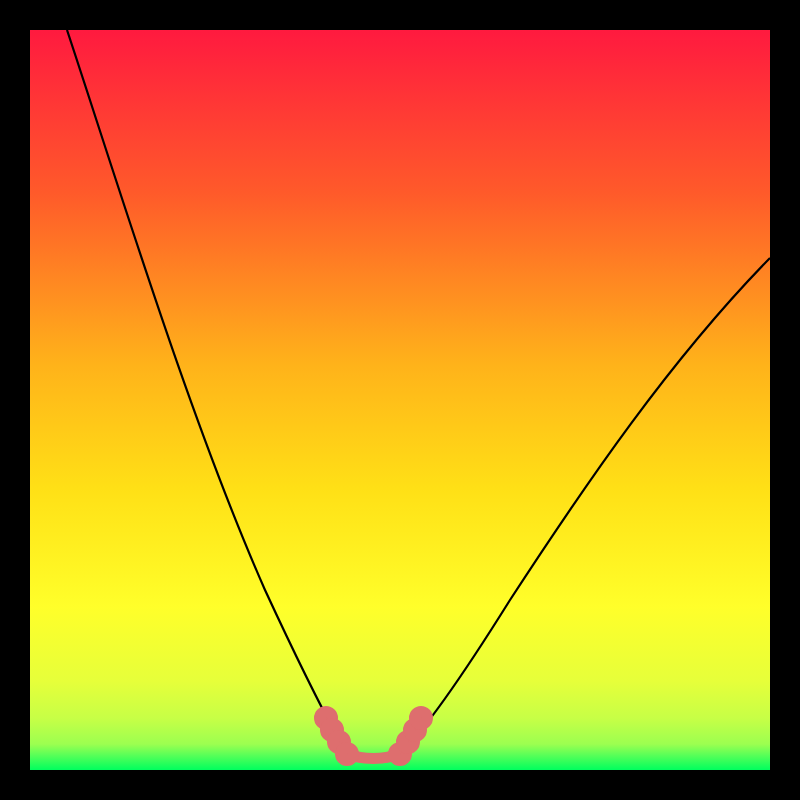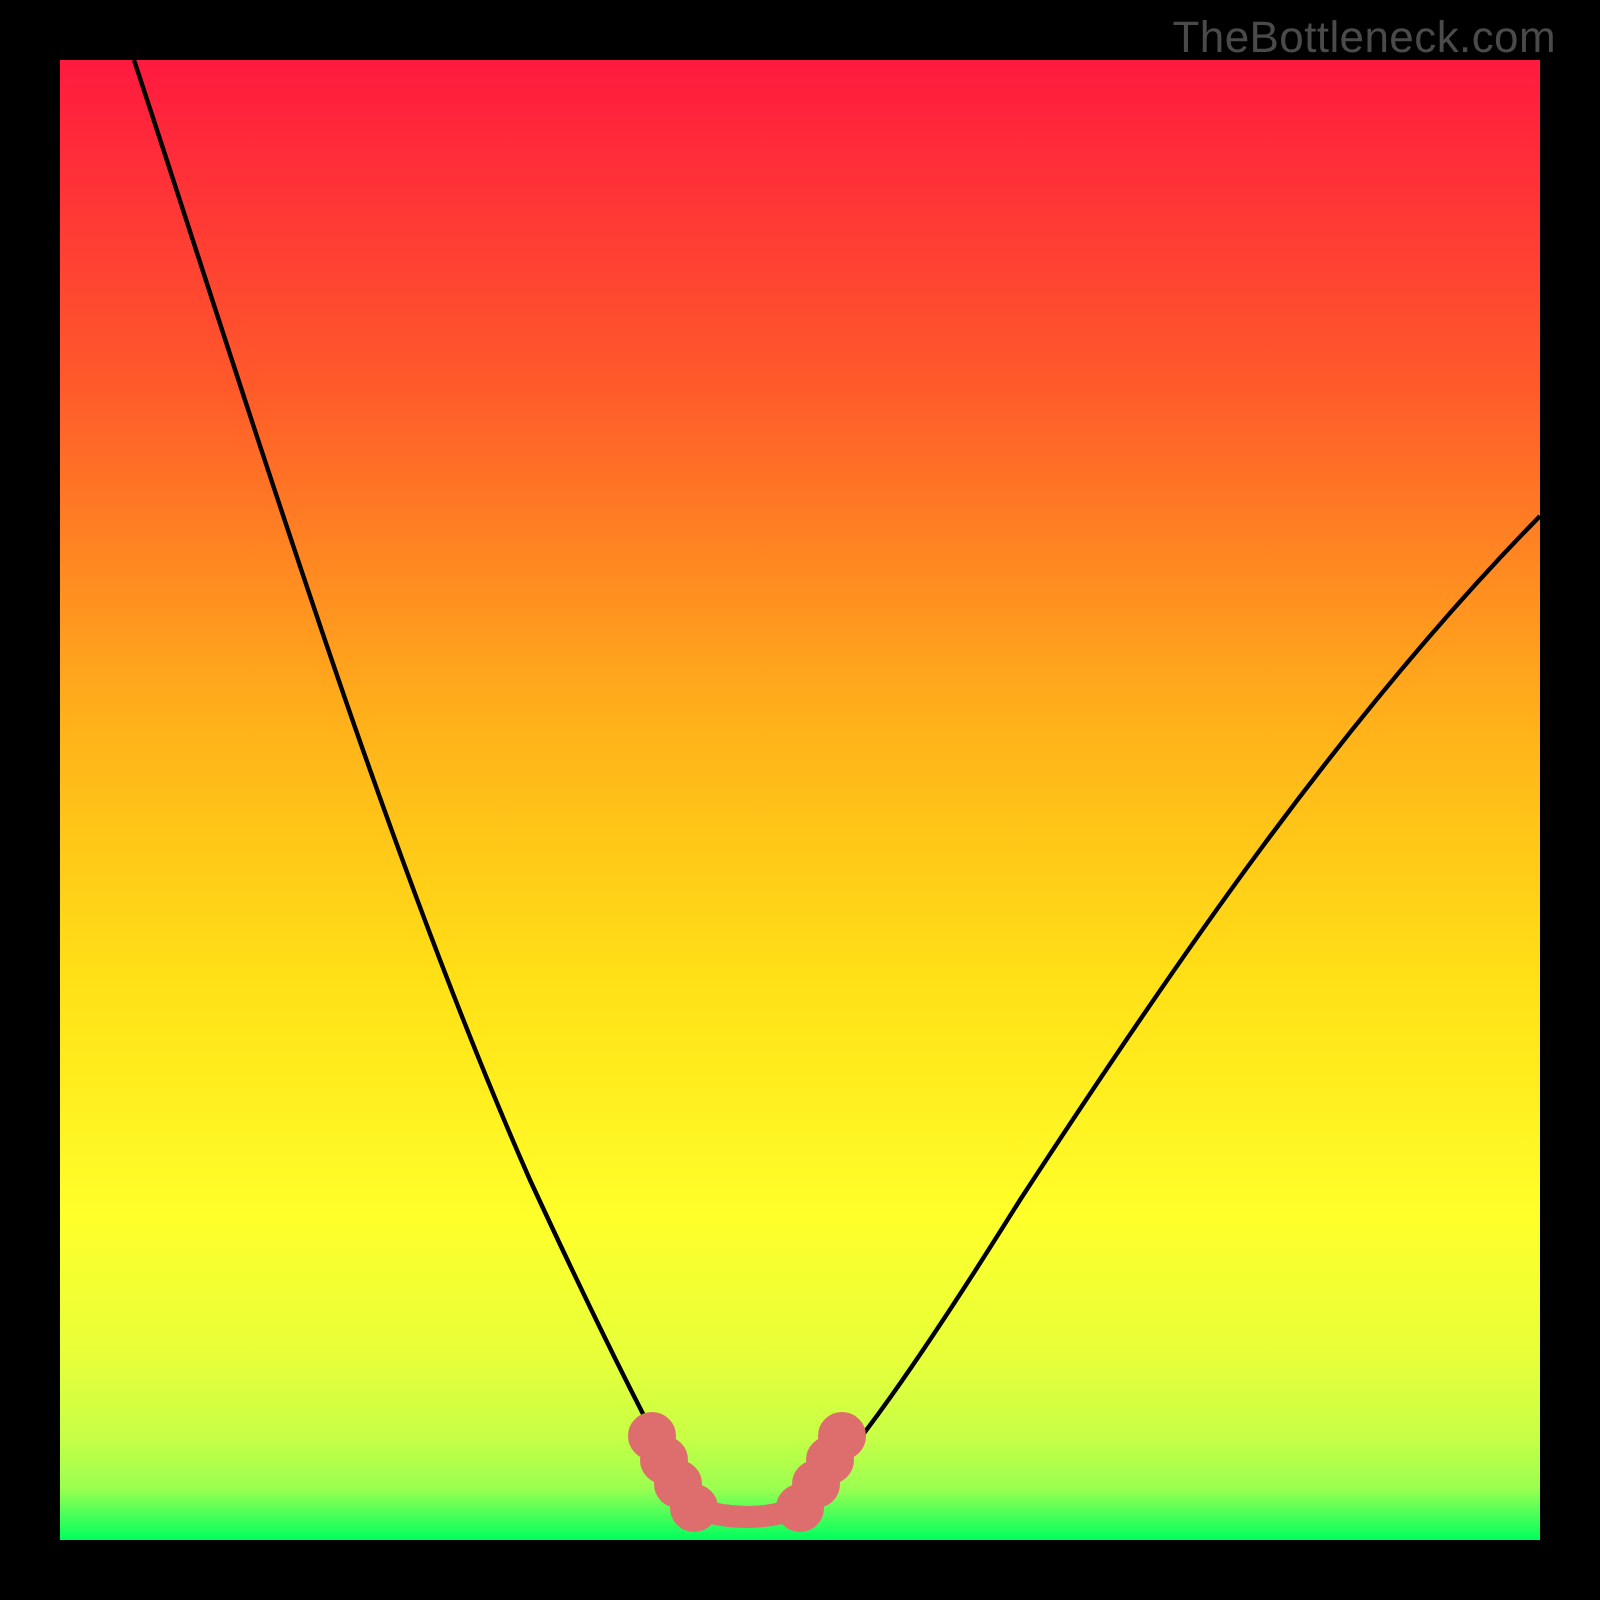--- a/index.html
+++ b/index.html
@@ -34,21 +34,20 @@
     height: 740px;
   }
   svg {
     display: block;
   }
 </style>
 </head>
 <body>
 
 <div class="outer">
-  <div class="watermark">TheBottleneck.com</div>
 
   <div class="plot-area">
     <svg viewBox="0 0 740 740" width="740" height="740">
       <defs>
         <linearGradient id="bg-grad" x1="0" y1="0" x2="0" y2="1">
           <stop offset="0%" stop-color="#ff1a3f"></stop>
           <stop offset="22%" stop-color="#ff5a2a"></stop>
           <stop offset="45%" stop-color="#ffb21a"></stop>
           <stop offset="62%" stop-color="#ffe016"></stop>
           <stop offset="78%" stop-color="#ffff2a"></stop>

